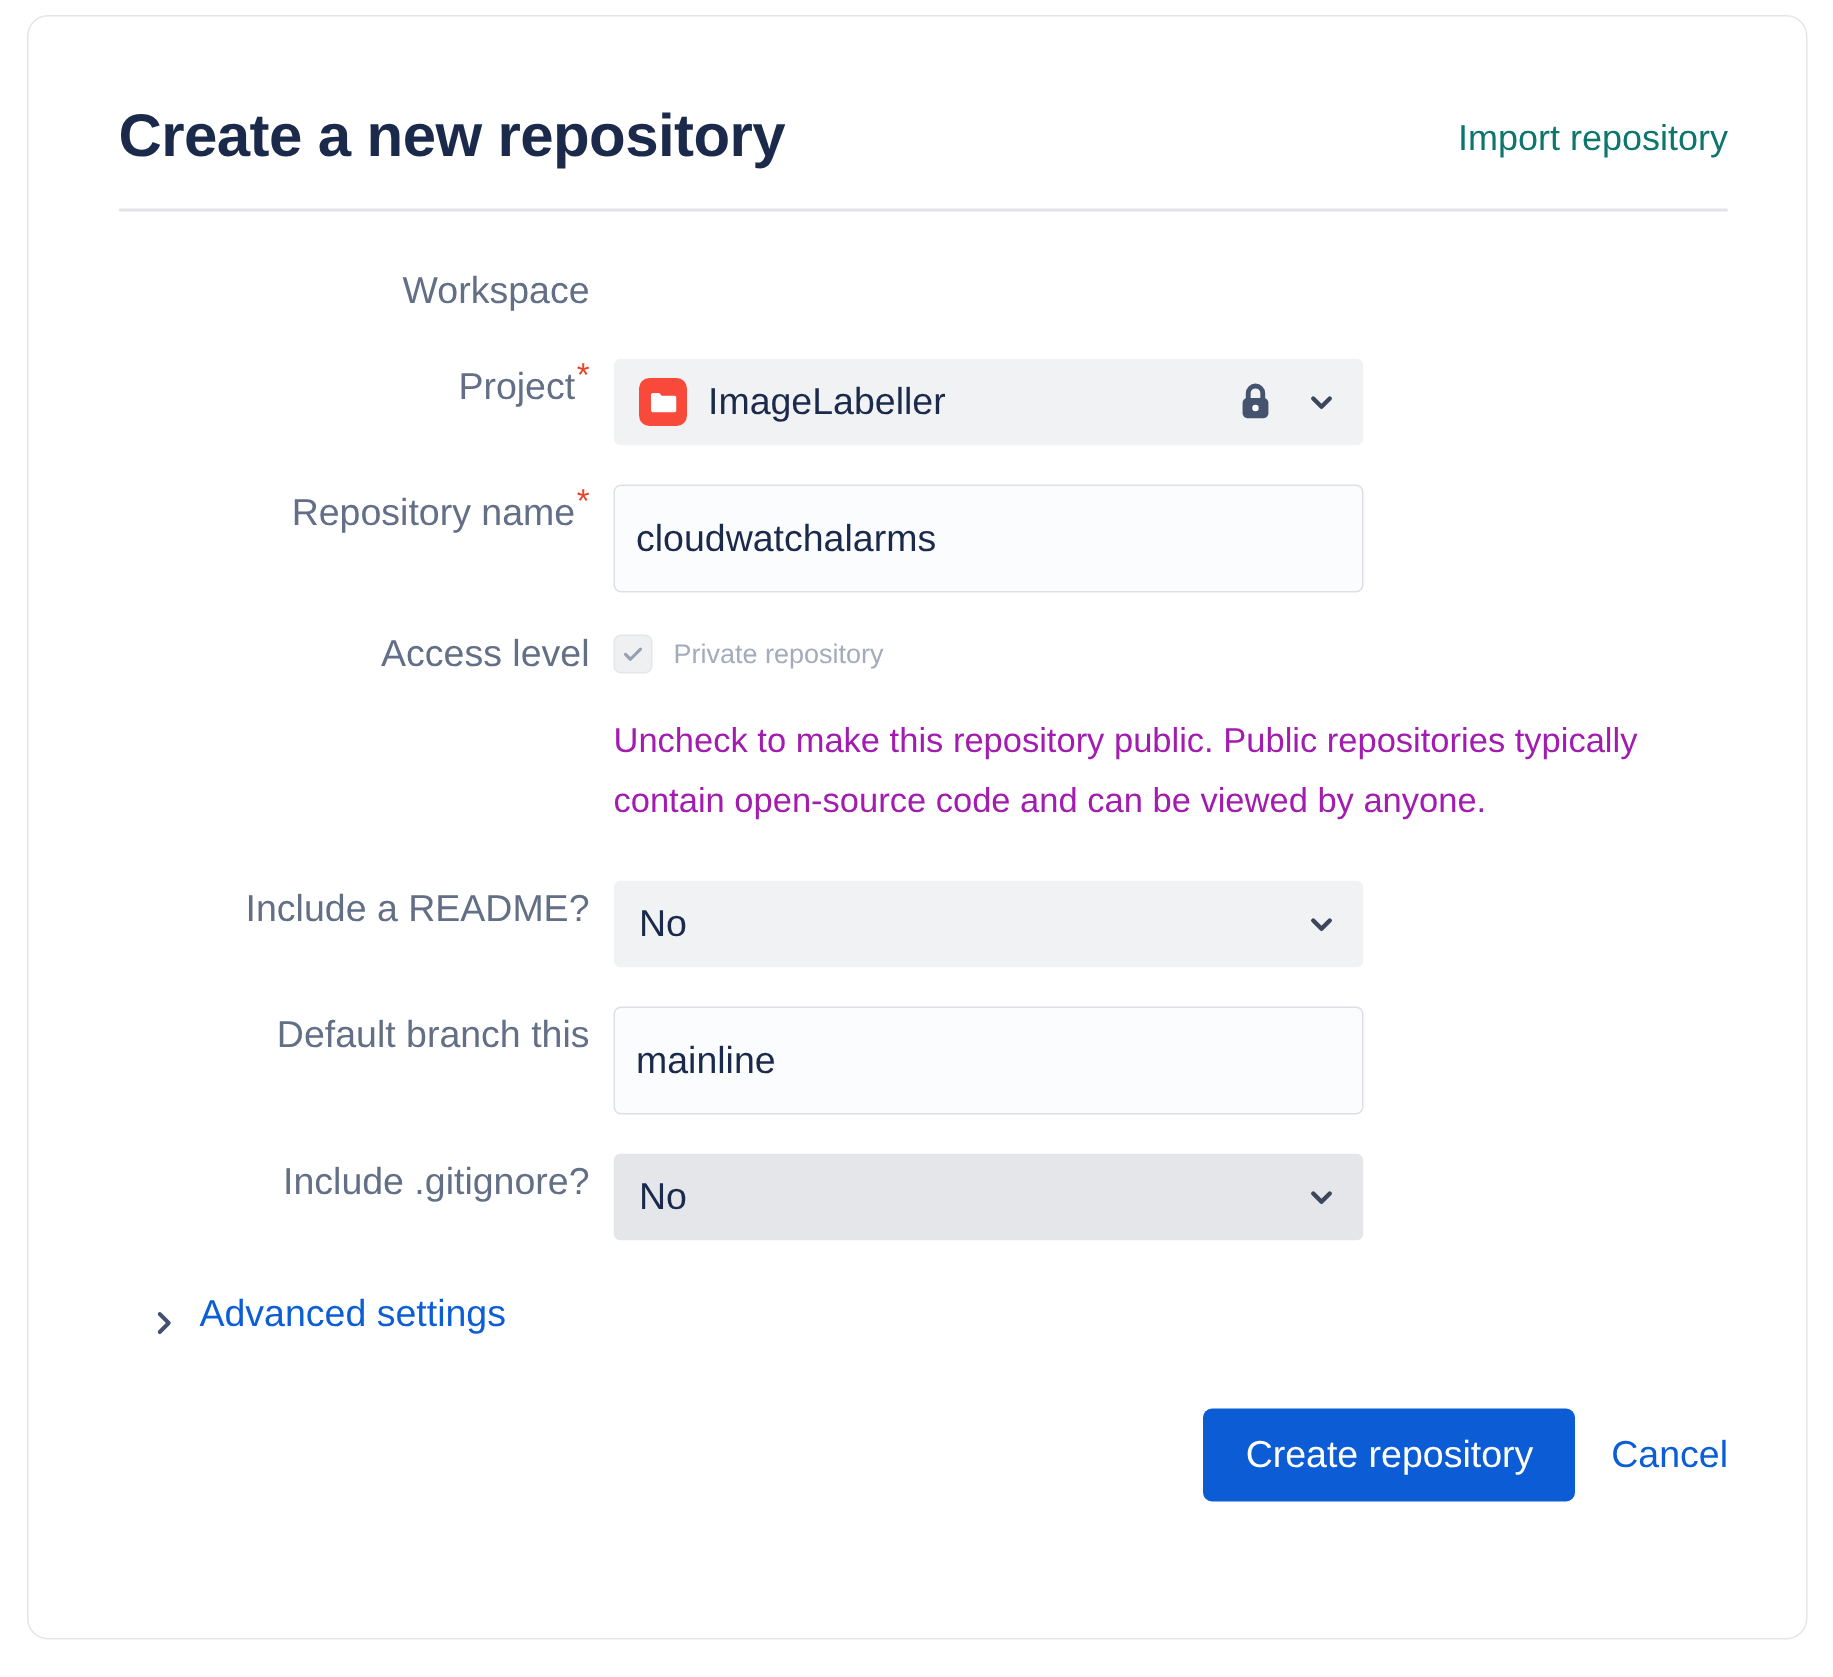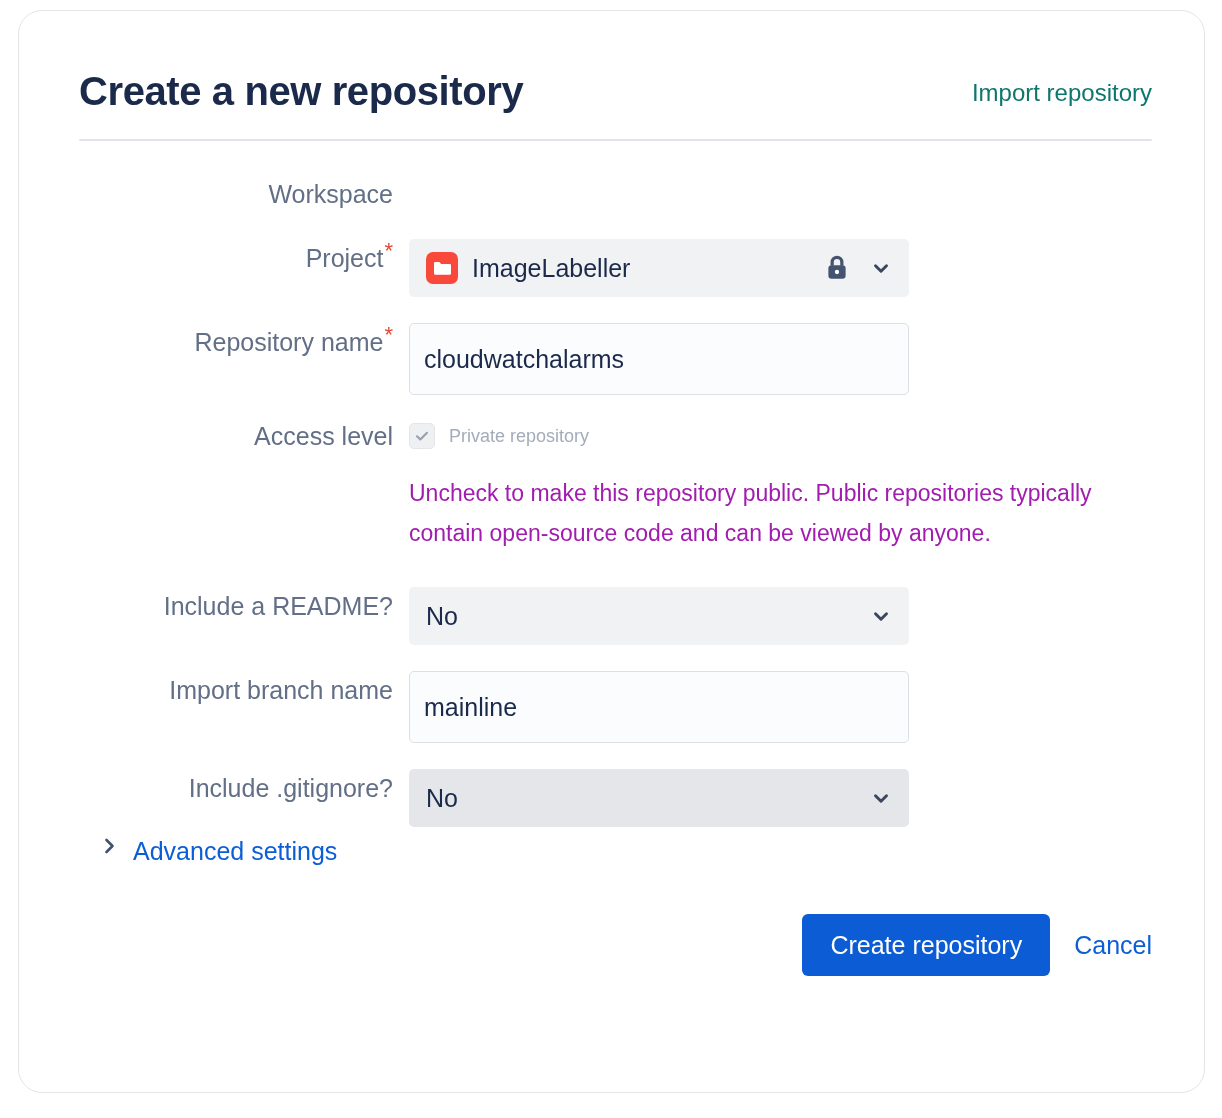--- a/index.html
+++ b/index.html
@@ -23,21 +23,21 @@
   }
 
   .card {
     position: absolute;
     left: 18px;
     top: 10px;
     width: 1187px;
     height: 1083px;
     background: #ffffff;
     border: 1px solid #e4e5e9;
-    border-radius: 24px;
+    border-radius: 14px;
     box-sizing: border-box;
   }
 
   .card-inner {
     position: absolute;
     left: 60px;
     top: 58px;
     right: 32px;
   }
 
@@ -253,22 +253,22 @@
     margin-top: 18px;
     width: 690px;
     font-size: 23px;
     line-height: 40px;
     color: #a21caf;
   }
 
   
   .advanced {
     display: flex;
-    align-items: flex-start;
-    margin-top: 10px;
+    align-items: flex-end;
+    margin-top: 35px;
     margin-left: 22px;
     cursor: pointer;
     width: fit-content;
   }
   .advanced .chevron-right {
     width: 18px;
     height: 18px;
     margin-right: 14px;
     display: block;
   }
@@ -396,21 +396,21 @@
                 <path d="M6 9.5 L12 15.5 L18 9.5" fill="none" stroke="#3c475e" stroke-width="3.2" stroke-linecap="round" stroke-linejoin="round"></path>
               </svg>
             </div>
           </div>
         </div>
 
         <div class="sp-26"></div>
 
         <div class="frow">
           <div class="flabel">
-            <span>Import branch name</span>
+            <span>Default branch this</span>
           </div>
           <div class="fctrl">
             <input class="input" type="text" value="mainline" style="">
           </div>
         </div>
 
         <div class="sp-26"></div>
 
         <div class="frow">
           <div class="flabel">

